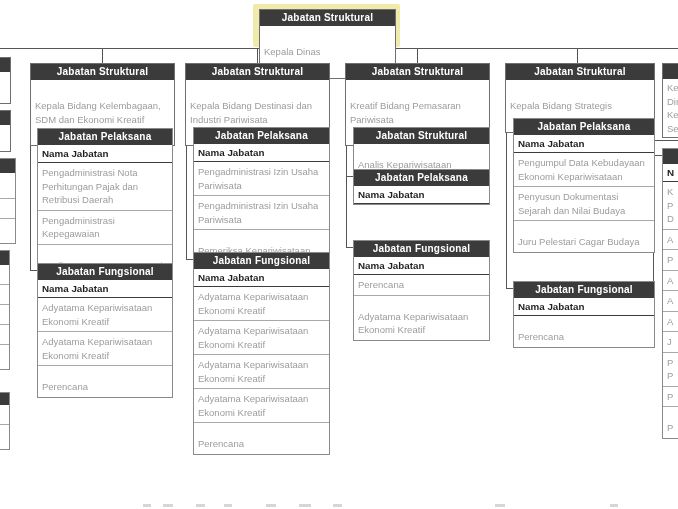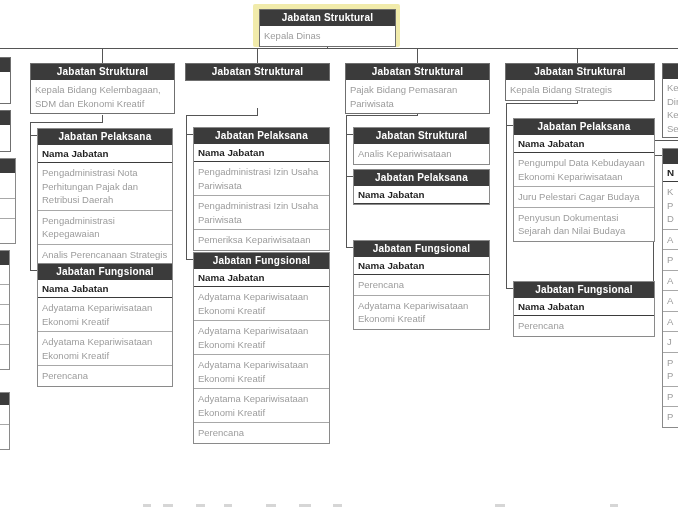--- a/index.html
+++ b/index.html
@@ -5,25 +5,25 @@
   html,body{margin:0;padding:0;background:#fff;}
   .canvas{
     position:relative;width:678px;height:509px;background:#ffffff;overflow:hidden;
     font-family:"Liberation Sans","DejaVu Sans",sans-serif;
   }
   .hl{position:absolute;background:#f1ebab;border-radius:2px;}
   .node{background:#fff;border:1px solid #6f6f6f;}
   .abs{position:absolute;}
   .hdr{background:#3b3b3b;color:#fff;font-weight:bold;font-size:10px;text-align:center;
        padding:3px 2px 3px 2px;letter-spacing:.2px;line-height:10px;}
-  .bodytxt{color:#9c9c9c;font-size:9.5px;line-height:13.5px;padding:3px 4px;}
+  .bodytxt{color:#9c9c9c;font-size:9.5px;line-height:13.5px;padding:19px 4px;}
   .tbl{background:#fff;border:1px solid #8a8a8a;}
   .name-row{color:#1f1f1f;font-weight:bold;font-size:9.8px;padding:3px 4px;border-bottom:1.5px solid #3b3b3b;}
   .row{color:#9c9c9c;font-size:9.5px;line-height:13.5px;padding:3px 4px;border-bottom:1px solid #a8a8a8;}
-  .row:last-child{border-bottom:none;}
+  .row:last-child{border-bottom:none;margin-top:11px;}
   .ln{position:absolute;background:#555;}
   .sliver-row{border-bottom:1px solid #a8a8a8;}
   .dash{position:absolute;height:3px;background:#d6d6d6;top:504px;}
 </style>
 </head>
 <body>
 
 <div class="canvas">
 
   <div class="ln" style="left:327px;top:44px;width:1px;height:5px;"></div>
@@ -82,41 +82,42 @@
   <div class="abs tbl" style="left:37px;top:263px;width:134px;">
     <div class="hdr">Jabatan Fungsional</div>
     <div class="name-row">Nama Jabatan</div>
     <div class="row">Adyatama Kepariwisataan Ekonomi Kreatif</div>
     <div class="row">Adyatama Kepariwisataan Ekonomi Kreatif</div>
     <div class="row">Perencana</div>
   </div>
 
   <div class="abs node" style="left:185px;top:63px;width:143px;">
     <div class="hdr">Jabatan Struktural</div>
+    <div class="bodytxt">Kepala Bidang Destinasi dan Industri Pariwisata</div>
   </div>
   <div class="abs tbl" style="left:193px;top:127px;width:135px;">
     <div class="hdr">Jabatan Pelaksana</div>
     <div class="name-row">Nama Jabatan</div>
     <div class="row">Pengadministrasi Izin Usaha Pariwisata</div>
     <div class="row">Pengadministrasi Izin Usaha Pariwisata</div>
     <div class="row">Pemeriksa Kepariwisataan</div>
   </div>
   <div class="abs tbl" style="left:193px;top:252px;width:135px;">
     <div class="hdr">Jabatan Fungsional</div>
     <div class="name-row">Nama Jabatan</div>
     <div class="row">Adyatama Kepariwisataan Ekonomi Kreatif</div>
     <div class="row">Adyatama Kepariwisataan Ekonomi Kreatif</div>
     <div class="row">Adyatama Kepariwisataan Ekonomi Kreatif</div>
     <div class="row">Adyatama Kepariwisataan Ekonomi Kreatif</div>
     <div class="row">Perencana</div>
   </div>
 
   <div class="abs node" style="left:345px;top:63px;width:143px;">
     <div class="hdr">Jabatan Struktural</div>
-    <div class="bodytxt">Pajak Bidang Pemasaran Pariwisata</div>
+    <div class="bodytxt">Kreatif Bidang Pemasaran Pariwisata</div>
   </div>
   <div class="abs tbl" style="left:353px;top:127px;width:135px;">
     <div class="hdr">Jabatan Struktural</div>
     <div class="row">Analis Kepariwisataan</div>
   </div>
   <div class="abs tbl" style="left:353px;top:169px;width:135px;">
     <div class="hdr">Jabatan Pelaksana</div>
     <div class="name-row">Nama Jabatan</div>
   </div>
   <div class="abs tbl" style="left:353px;top:240px;width:135px;">
@@ -127,22 +128,22 @@
   </div>
 
   <div class="abs node" style="left:505px;top:63px;width:148px;">
     <div class="hdr">Jabatan Struktural</div>
     <div class="bodytxt">Kepala Bidang Strategis</div>
   </div>
   <div class="abs tbl" style="left:513px;top:118px;width:140px;">
     <div class="hdr">Jabatan Pelaksana</div>
     <div class="name-row">Nama Jabatan</div>
     <div class="row">Pengumpul Data Kebudayaan Ekonomi Kepariwisataan</div>
+    <div class="row">Penyusun Dokumentasi Sejarah dan Nilai Budaya</div>
     <div class="row">Juru Pelestari Cagar Budaya</div>
-    <div class="row">Penyusun Dokumentasi Sejarah dan Nilai Budaya</div>
   </div>
   <div class="abs tbl" style="left:513px;top:281px;width:140px;">
     <div class="hdr">Jabatan Fungsional</div>
     <div class="name-row">Nama Jabatan</div>
     <div class="row">Perencana</div>
   </div>
 
   <div class="abs node" style="left:662px;top:63px;width:150px;">
     <div class="hdr" style="min-height:9px;"></div>
     <div class="bodytxt" style="padding:2px 4px;">

